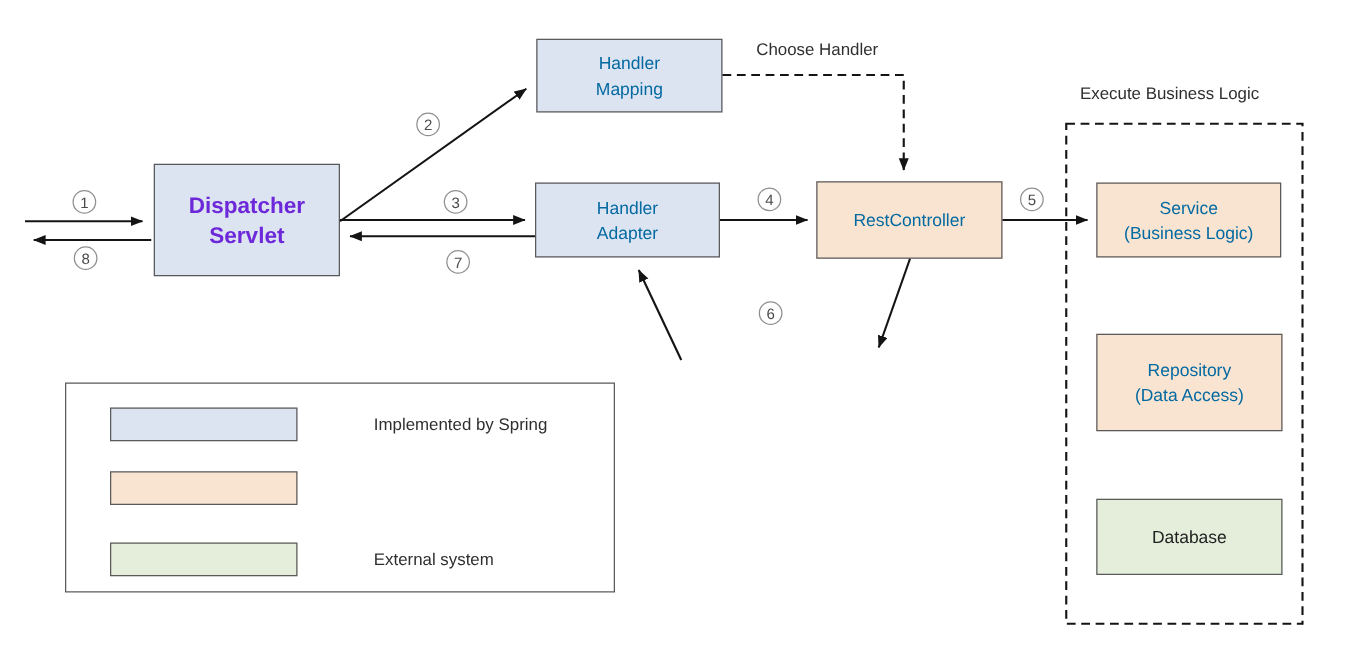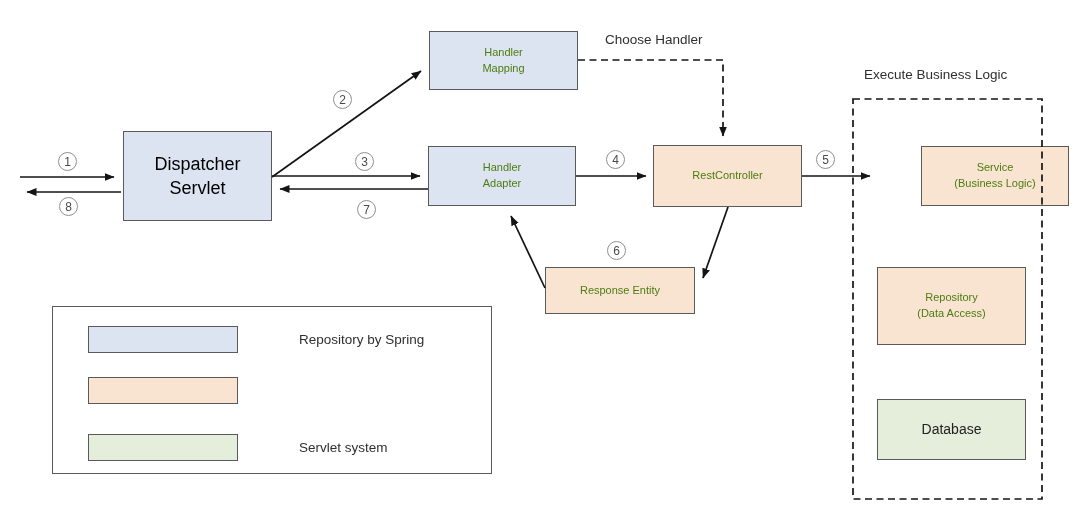--- a/index.html
+++ b/index.html
@@ -11,26 +11,26 @@
     font-family:"Liberation Sans", sans-serif;
     overflow:hidden;
   }
   .node{
     position:absolute;
     box-sizing:border-box;
     border:1.6px solid #5a5a5a;
     display:flex;align-items:center;justify-content:center;
     text-align:center;
     white-space:pre-line;
-    font-size:11px;line-height:1.45;color:#4d7c0f;
+    font-size:14px;line-height:1.45;color:#0369a1;
   }
   .spring{background:#dce4f1;}
   .developers{background:#f8e4d1;}
   .external{background:#e4eedb;}
-  .node.title{font-weight:normal;font-size:18px;color:#000000;line-height:1.35;}
+  .node.title{font-weight:bold;font-size:18px;color:#6d28d9;line-height:1.35;}
   .node.big{font-size:14px;color:#222;}
   .step{
     position:absolute;
     width:19px;height:19px;
     border:1.2px solid #8f8f8f;border-radius:50%;
     display:flex;align-items:center;justify-content:center;
     font-size:12px;color:#4a4a4a;
     background:transparent;
     box-sizing:border-box;
   }
@@ -63,23 +63,22 @@
 Servlet</div>
 
   <div class="node spring" style="left:429px;top:31px;width:149px;height:59px">Handler
 Mapping</div>
 
   <div class="node spring" style="left:428px;top:146px;width:148px;height:60px">Handler
 Adapter</div>
 
   <div class="node developers" style="left:653px;top:145px;width:149px;height:62px">RestController</div>
 
-  <div class="node developers" style="left:545px;top:267px;width:150px;height:47px">Response Entity</div>
 
-  <div class="node developers" style="left:921px;top:146px;width:148px;height:60px">Service
+  <div class="node developers" style="left:877px;top:146px;width:148px;height:60px">Service
 (Business Logic)</div>
 
   <div class="node developers" style="left:877px;top:267px;width:149px;height:78px">Repository
 (Data Access)</div>
 
   <div class="node external big" style="left:877px;top:399px;width:149px;height:61px">Database</div>
 
   <div class="annotation" style="left:605px;top:32px;width:135px;">Choose Handler</div>
 
   <div class="annotation" style="left:864px;top:67px;width:184px;">Execute Business Logic</div>
@@ -89,28 +88,28 @@
   <div class="step" style="left:355px;top:152px">3</div>
   <div class="step" style="left:606px;top:150px">4</div>
   <div class="step" style="left:816px;top:150px">5</div>
   <div class="step" style="left:607px;top:241px">6</div>
   <div class="step" style="left:357px;top:200px">7</div>
   <div class="step" style="left:59px;top:197px">8</div>
 
   <div class="legend">
     <div class="legend-row" style="top:18px">
       <div class="legend-swatch spring"></div>
-      <div class="legend-label">Repository by Spring</div>
+      <div class="legend-label">Implemented by Spring</div>
     </div>
     <div class="legend-row" style="top:69px">
       <div class="legend-swatch developers"></div>
     </div>
     <div class="legend-row" style="top:126px">
       <div class="legend-swatch external"></div>
-      <div class="legend-label">Servlet system</div>
+      <div class="legend-label">External system</div>
     </div>
   </div>
 
   <svg id="connector-layer" viewBox="0 0 1078 531" xmlns="http://www.w3.org/2000/svg">
     <defs>
       <marker id="ah" markerWidth="11" markerHeight="9" refX="9.5" refY="4" orient="auto" markerUnits="userSpaceOnUse">
         <path d="M0,0 L10,4 L0,8 Z" fill="#141414"></path>
       </marker>
     </defs>
     <g stroke="#141414" stroke-width="1.7" fill="none">

